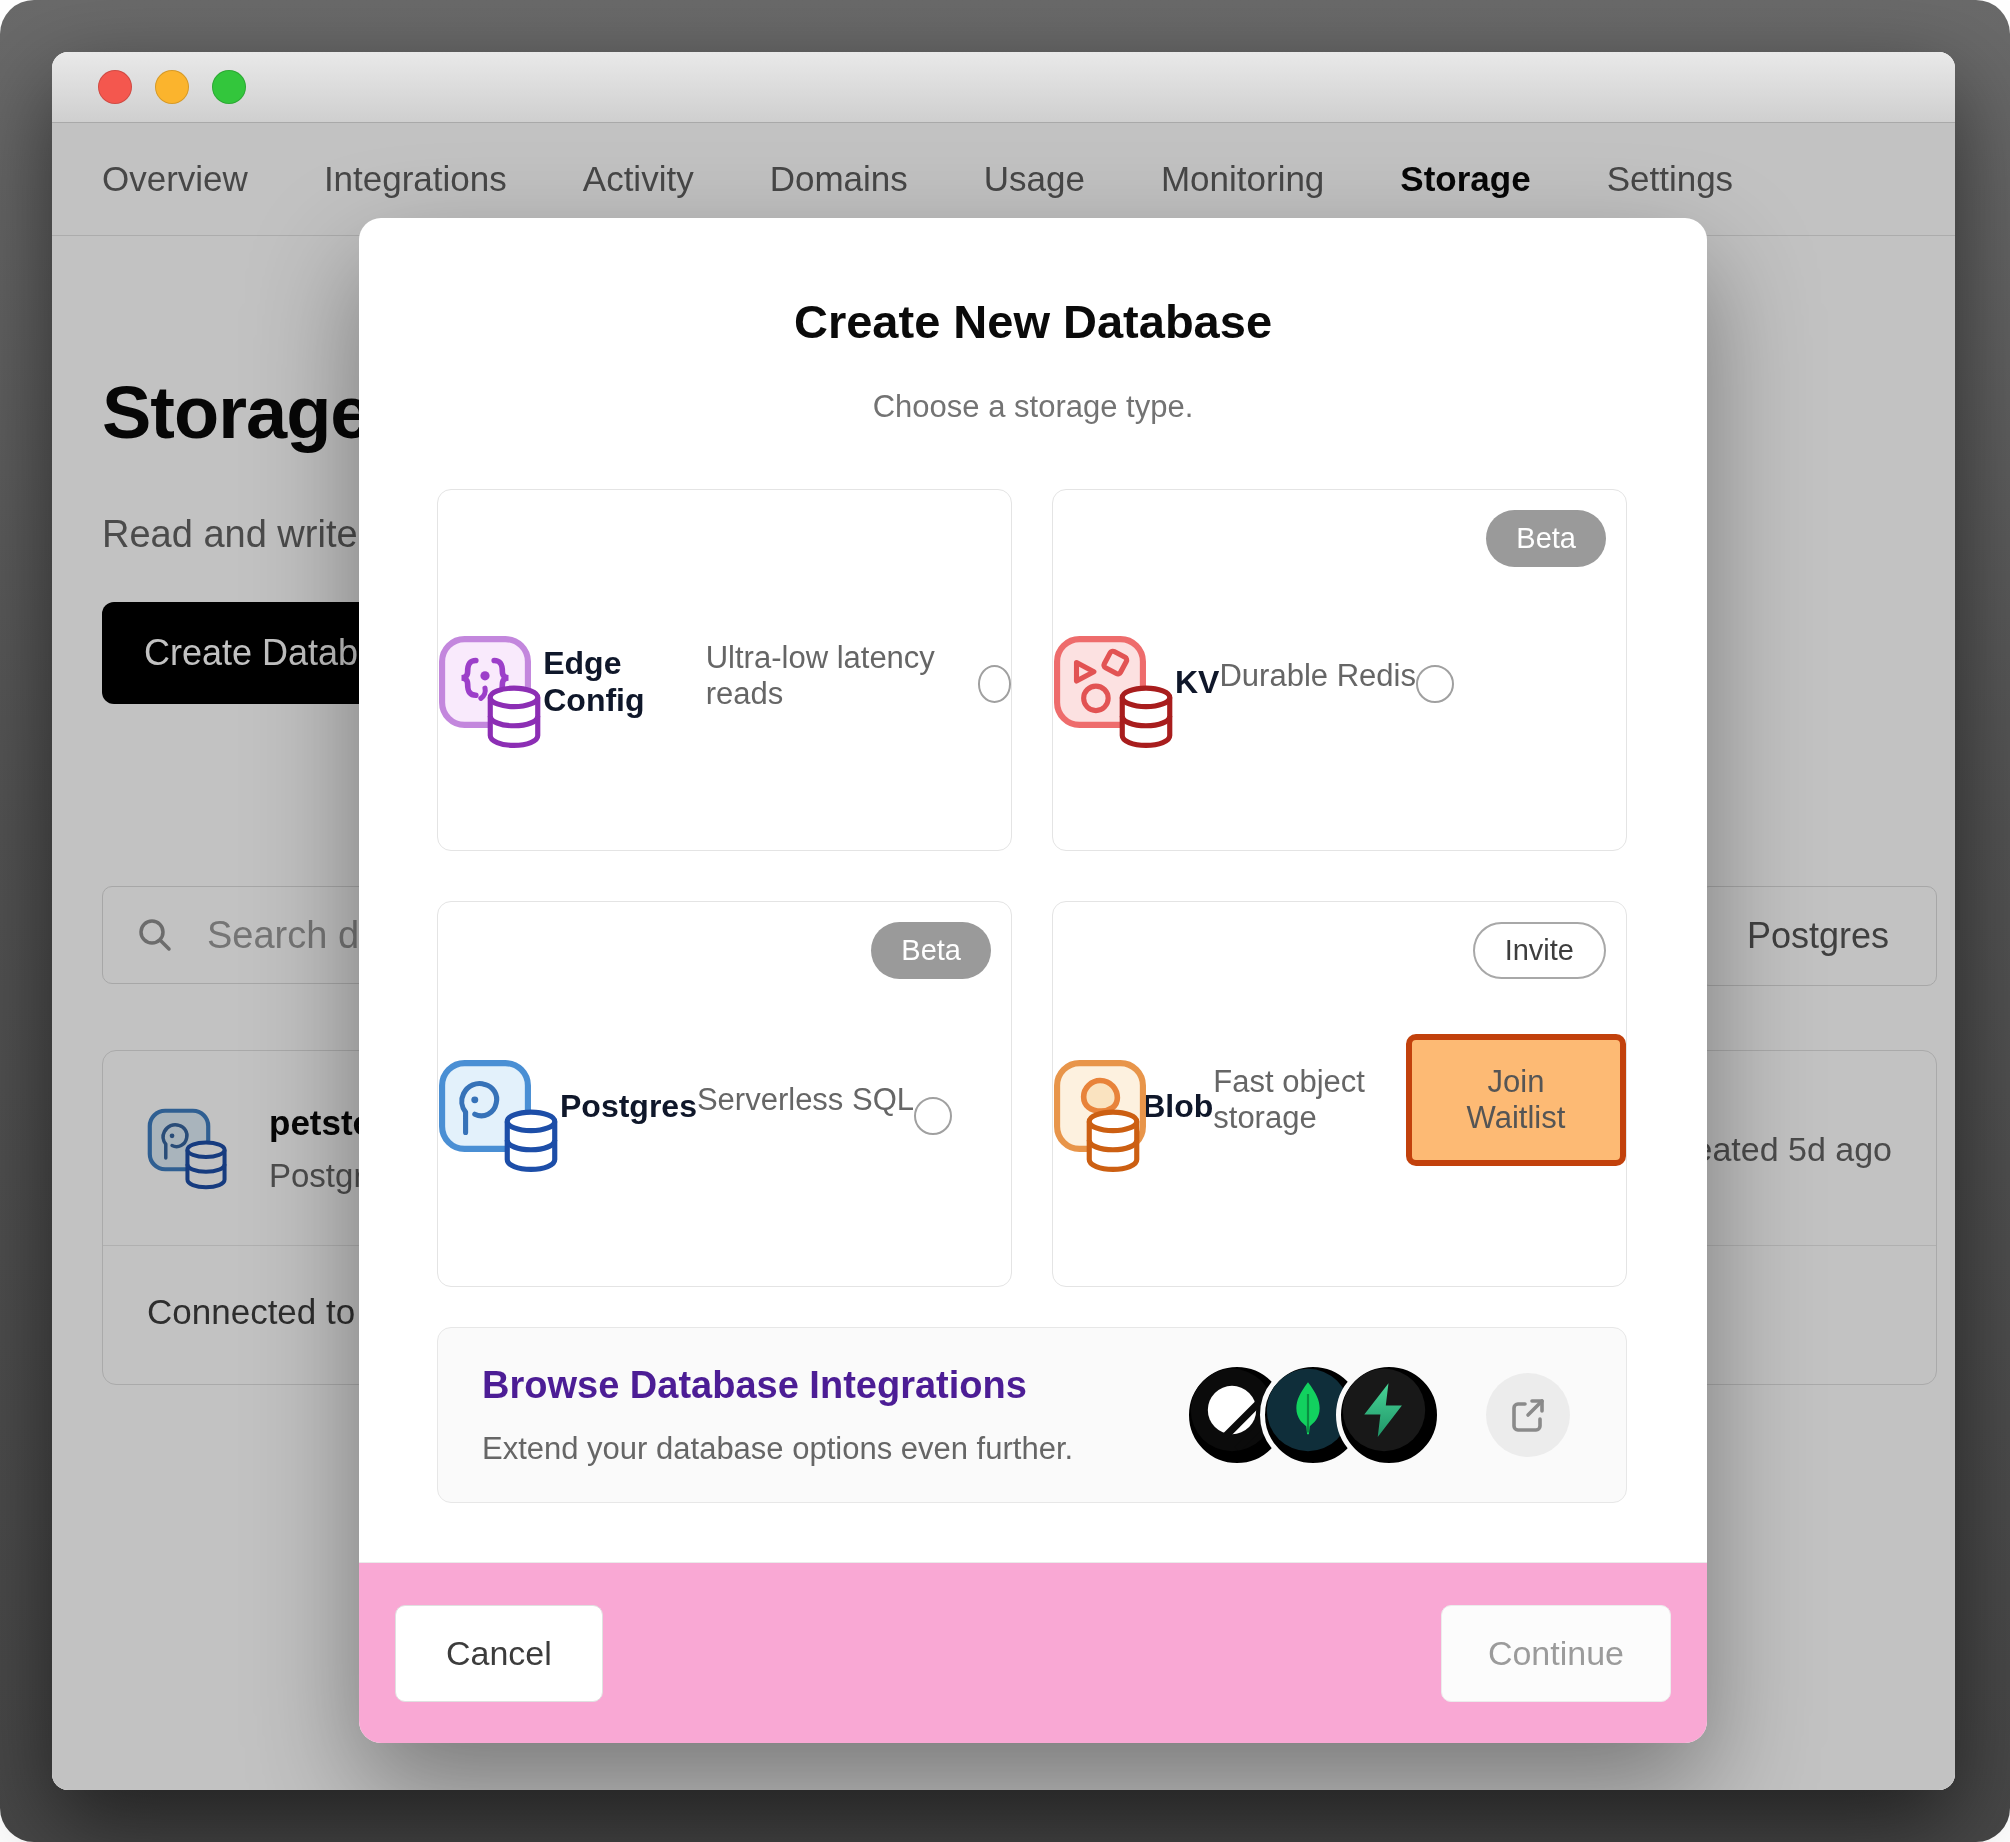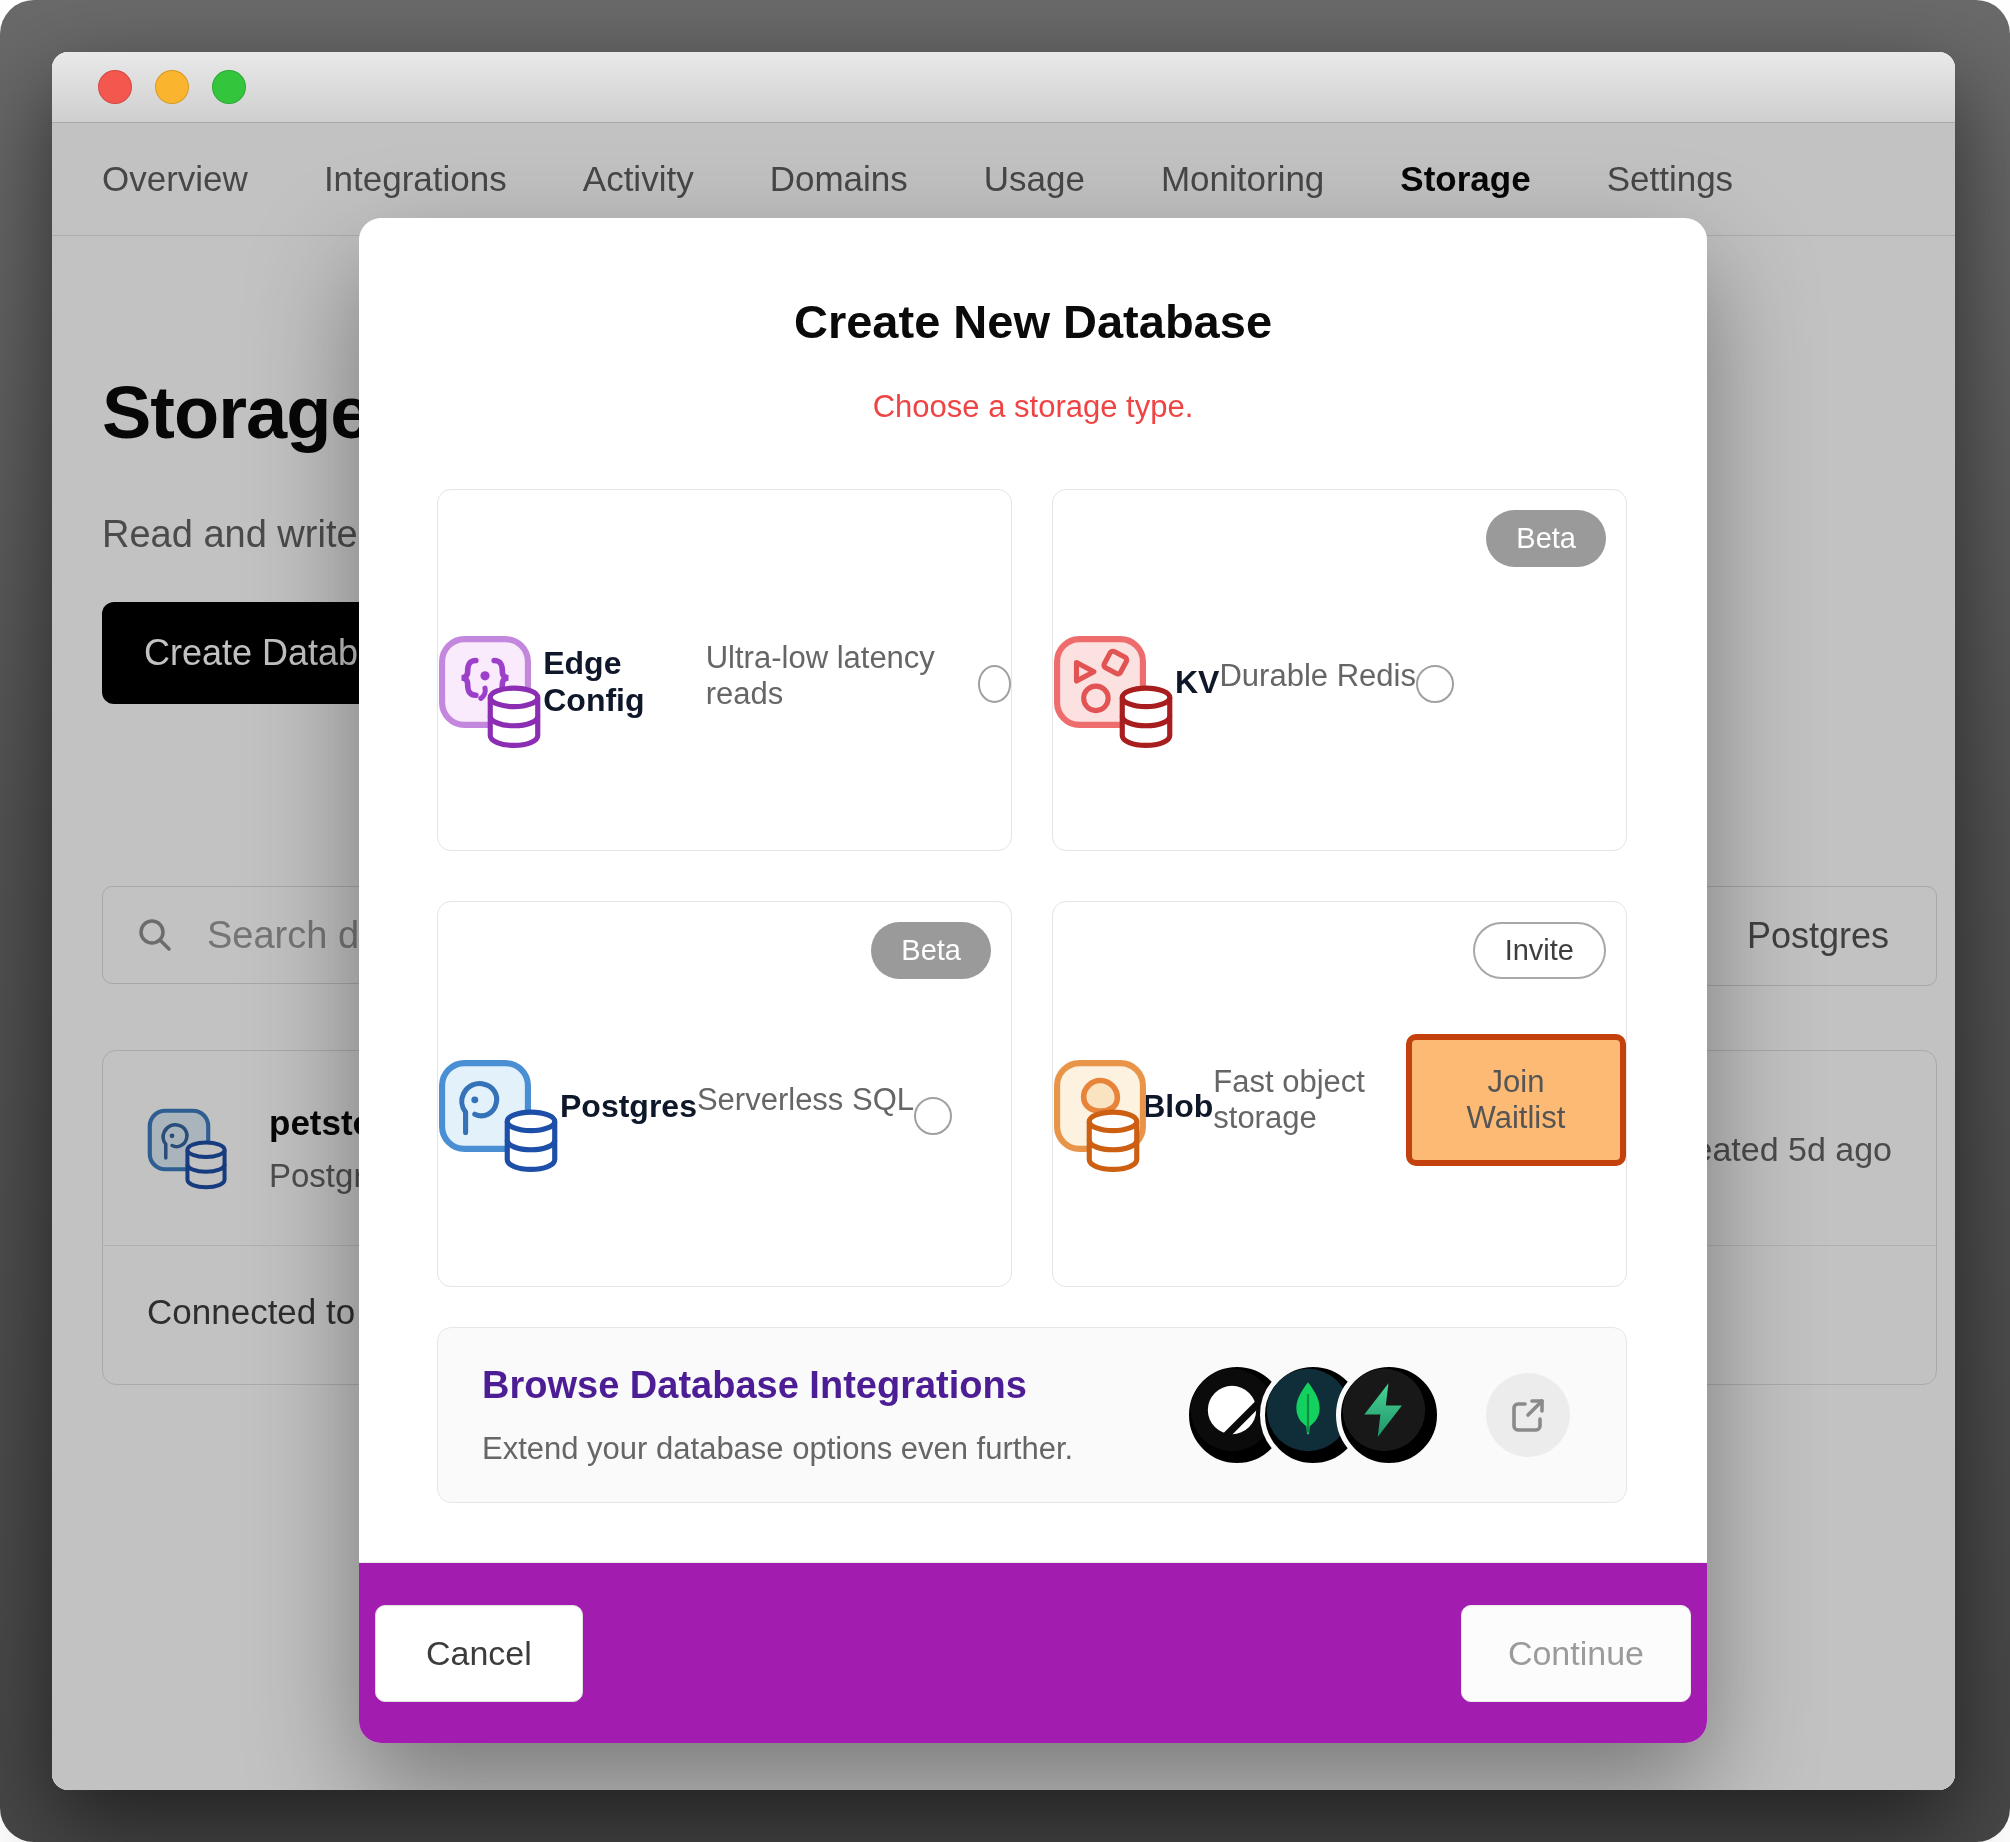--- a/index.html
+++ b/index.html
@@ -39,21 +39,21 @@
   .db-name{font-size:35px;font-weight:700;color:#0a0a0a;}
   .db-engine{margin-top:14px;font-size:33px;color:#666;}
   .db-meta{margin-left:auto;font-size:34px;color:#636363;}
   .db-foot{border-top:1px solid #e8e8e8;padding:46px 44px 52px 44px;font-size:35px;color:#3d3d3d;}
 
   .overlay{position:absolute;inset:0;background:rgba(0,0,0,0.24);z-index:5;}
 
   .modal{position:absolute;left:307px;top:95px;width:1348px;height:1525px;background:#fff;
          border-radius:22px;box-shadow:0 45px 110px rgba(0,0,0,.38);z-index:10;}
   .modal-title{margin-top:76px;text-align:center;font-size:47px;font-weight:700;color:#0a0a0a;}
-  .modal-sub{margin-top:40px;text-align:center;font-size:31px;color:#ef4444;}
+  .modal-sub{margin-top:40px;text-align:center;font-size:31px;color:#737373;}
   .cards{display:grid;grid-template-columns:1fr 1fr;gap:50px 40px;margin:64px 80px 0 78px;}
   .card{position:relative;border:1px solid #e4e4e4;border-radius:14px;background:#fff;height:362px;
         display:flex;flex-direction:row;align-items:center;box-sizing:border-box;}
   .card.tall{height:386px;}
   .icon-cluster{margin-top:44px;position:relative;width:122px;height:114px;}
   .icon-cluster .sq{position:absolute;left:0;top:0;}
   .icon-cluster .cyl{position:absolute;right:0;bottom:0;}
   .card-title{margin-top:24px;font-size:32px;font-weight:700;color:#0f172a;}
   .card-sub{margin-top:12px;font-size:31px;color:#666;}
   .radio{margin-top:28px;width:38px;height:38px;border:2.5px solid #a0a0a0;border-radius:50%;background:#fff;box-sizing:border-box;}
@@ -66,23 +66,23 @@
   .browse{margin:40px 80px 0 78px;background:#fafafa;border:1px solid #e7e7e7;border-radius:14px;
           display:flex;align-items:center;justify-content:space-between;padding:34px 56px 34px 44px;}
   .browse-title{font-size:38px;font-weight:700;color:#4c1d95;}
   .browse-sub{margin-top:24px;font-size:31px;color:#666;}
   .browse-right{display:flex;align-items:center;gap:44px;}
   .avatar-stack{display:flex;}
   .avatar{width:96px;height:96px;border-radius:50%;border:5px solid #fafafa;margin-left:-30px;background:#000;overflow:hidden;flex:none;}
   .avatar:first-child{margin-left:0;}
   .ext-btn{width:84px;height:84px;border-radius:50%;background:#ececec;border:none;
            display:flex;align-items:center;justify-content:center;}
-  .modal-footer{position:absolute;left:0;right:0;bottom:0;height:181px;background:#a21caf;
+  .modal-footer{position:absolute;left:0;right:0;bottom:0;height:181px;background:#f9a8d4;
                 border-top:1px solid #ebebeb;border-radius:0 0 22px 22px;
-                display:flex;align-items:center;justify-content:space-between;padding:0 16px;box-sizing:border-box;}
+                display:flex;align-items:center;justify-content:space-between;padding:0 36px;box-sizing:border-box;}
   .btn-cancel{background:#fff;border:1px solid #e0e0e0;border-radius:10px;padding:28px 50px;
               font-size:34px;color:#3c3c3c;font-family:inherit;}
   .btn-continue{background:#fcfcfc;border:1px solid #ececec;border-radius:10px;padding:28px 46px;
                 font-size:34px;color:#9b9b9b;font-family:inherit;}
 </style>
 </head>
 <body>
 
 <div class="stage">
   <div class="frame"></div>

